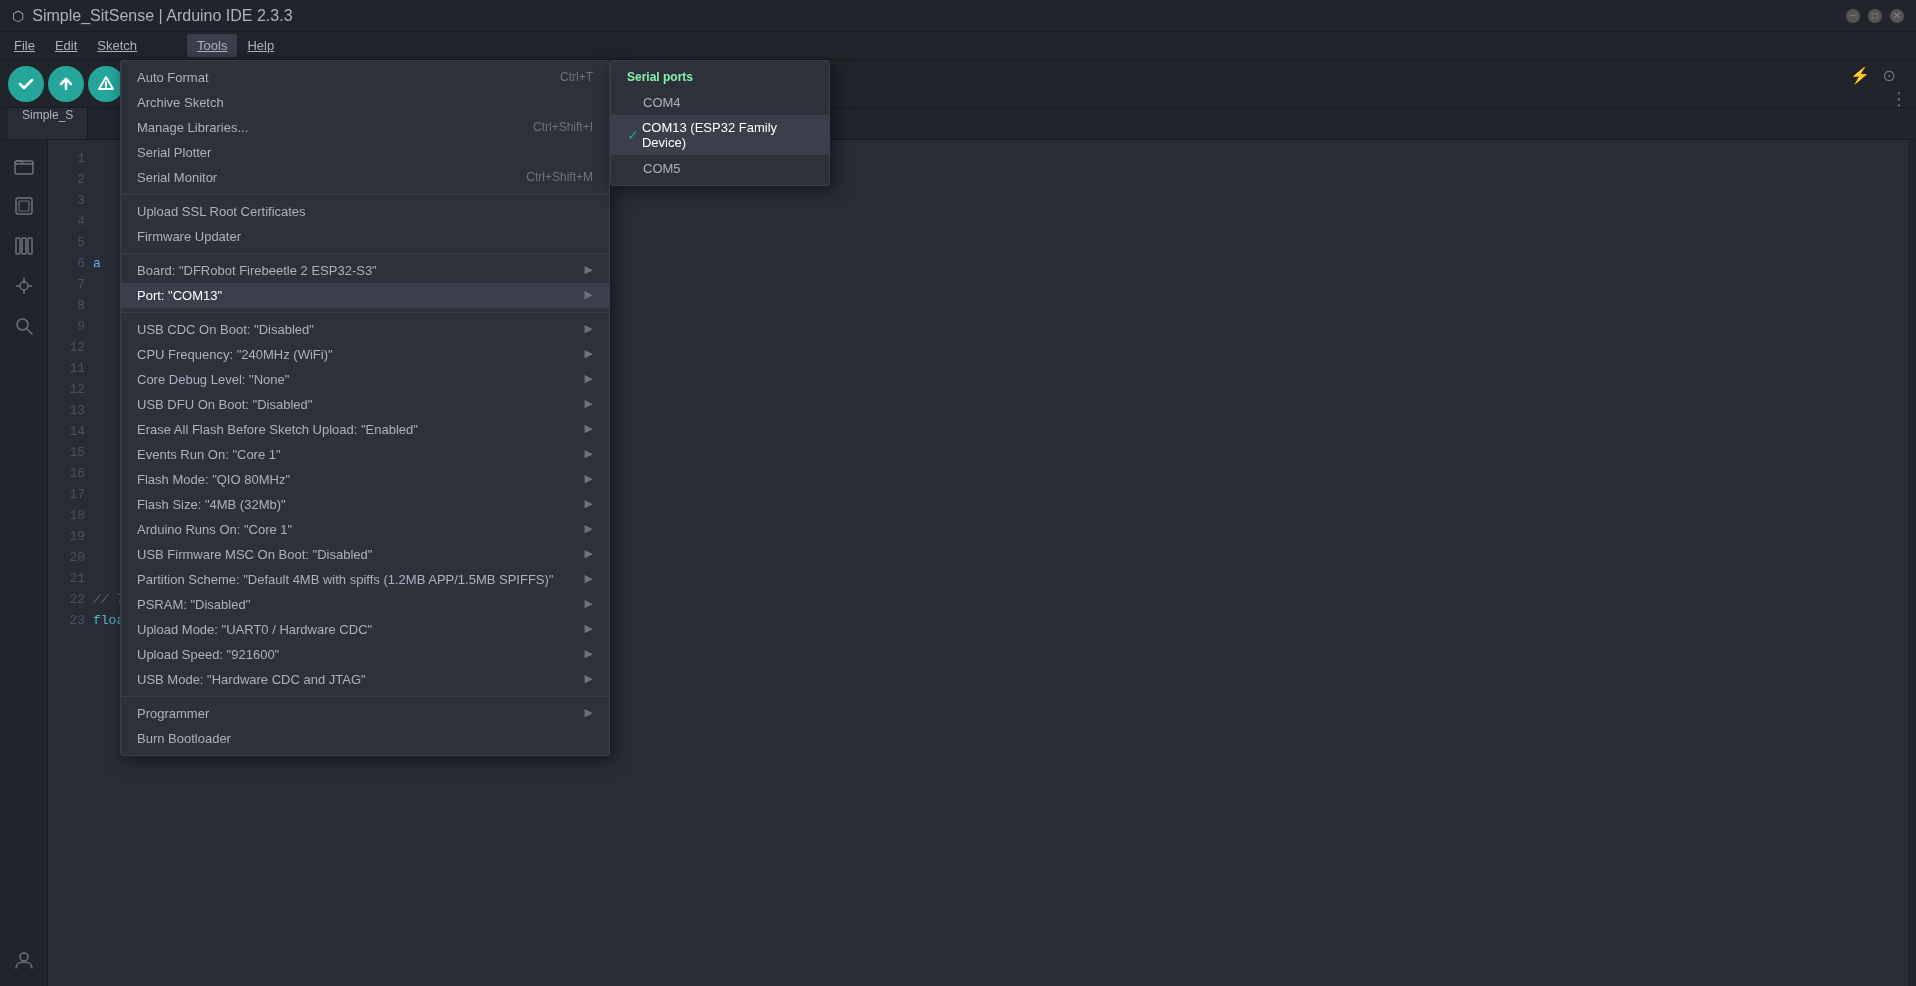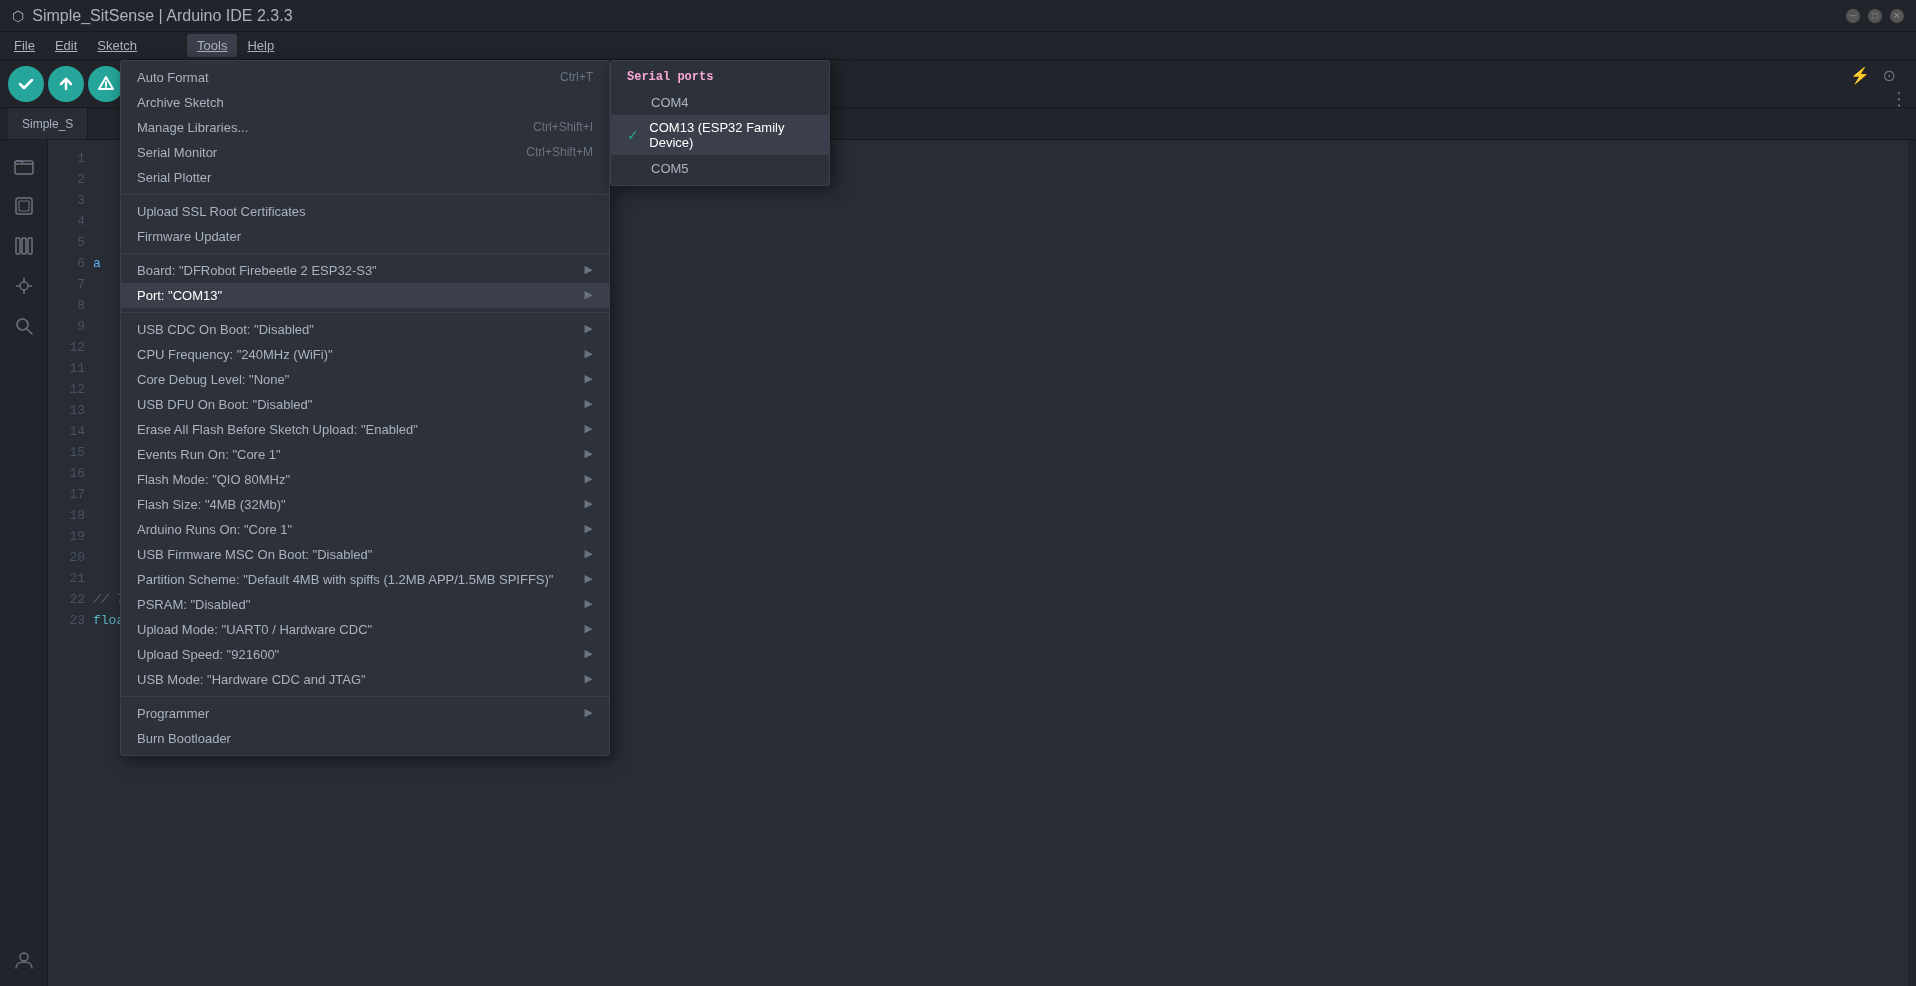--- a/index.html
+++ b/index.html
@@ -102,21 +102,20 @@
       background: #21252b;
       display: flex;
       align-items: center;
       padding: 0 8px;
       border-bottom: 1px solid #181a1f;
     }
     .tab {
       height: 100%;
       padding: 0 14px;
       display: flex;
-      align-items: center;
       font-size: 12px;
       color: #abb2bf;
       background: #282c34;
       border-right: 1px solid #181a1f;
       cursor: pointer;
     }
 
     
     .main-layout {
       display: flex;
@@ -247,33 +246,31 @@
       width: 220px;
       background: #2c313a;
       border: 1px solid #3a3f4b;
       border-radius: 3px;
       z-index: 1001;
       box-shadow: 4px 4px 16px rgba(0,0,0,0.5);
       padding: 4px 0;
     }
     .submenu-header {
       padding: 5px 16px;
-      color: #f9a8d4;
+      color: #86efac;
       font-size: 12px;
       font-weight: bold;
-      font-family: Liberation Mono, monospace;
     }
     .submenu-item {
       display: flex;
       align-items: center;
       padding: 5px 16px;
       cursor: pointer;
       color: #abb2bf;
       font-size: 13px;
-      gap: 8px;
     }
     .submenu-item.selected {
       background: #3a3f4b;
       color: #fff;
     }
     .check-mark {
       color: #26a69a;
       font-size: 14px;
       width: 16px;
     }
@@ -460,26 +457,26 @@
   </div>
   <div class="menu-row">
     <span>Archive Sketch</span>
     <span class="shortcut"></span>
   </div>
   <div class="menu-row">
     <span>Manage Libraries...</span>
     <span class="shortcut">Ctrl+Shift+I</span>
   </div>
   <div class="menu-row">
+    <span>Serial Plotter</span>
+    <span class="shortcut"></span>
+  </div>
+  <div class="menu-row">
     <span>Serial Monitor</span>
     <span class="shortcut">Ctrl+Shift+M</span>
-  </div>
-  <div class="menu-row">
-    <span>Serial Plotter</span>
-    <span class="shortcut"></span>
   </div>
   <div class="menu-divider"></div>
   <div class="menu-row">
     <span>Upload SSL Root Certificates</span>
   </div>
   <div class="menu-row">
     <span>Firmware Updater</span>
   </div>
   <div class="menu-divider"></div>
   <div class="menu-row">

